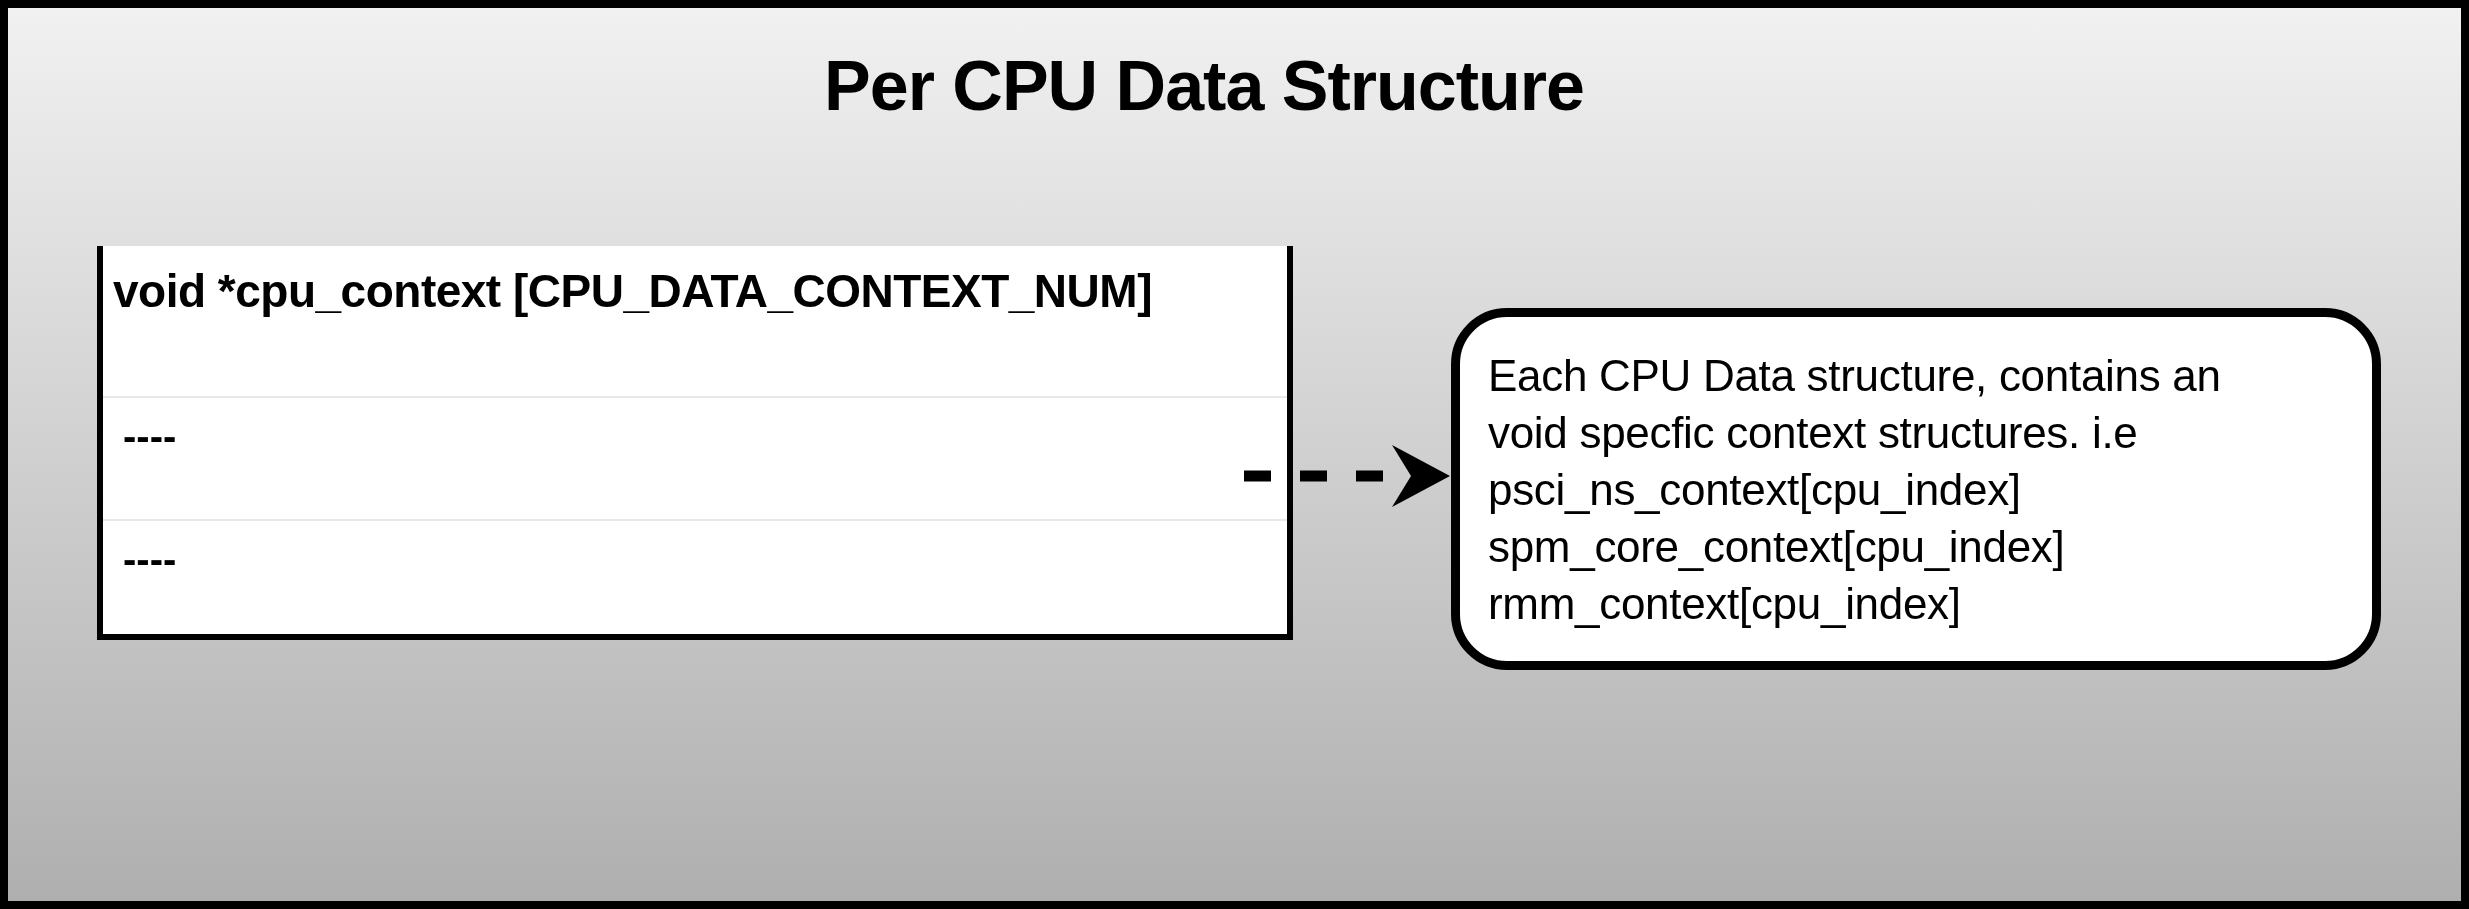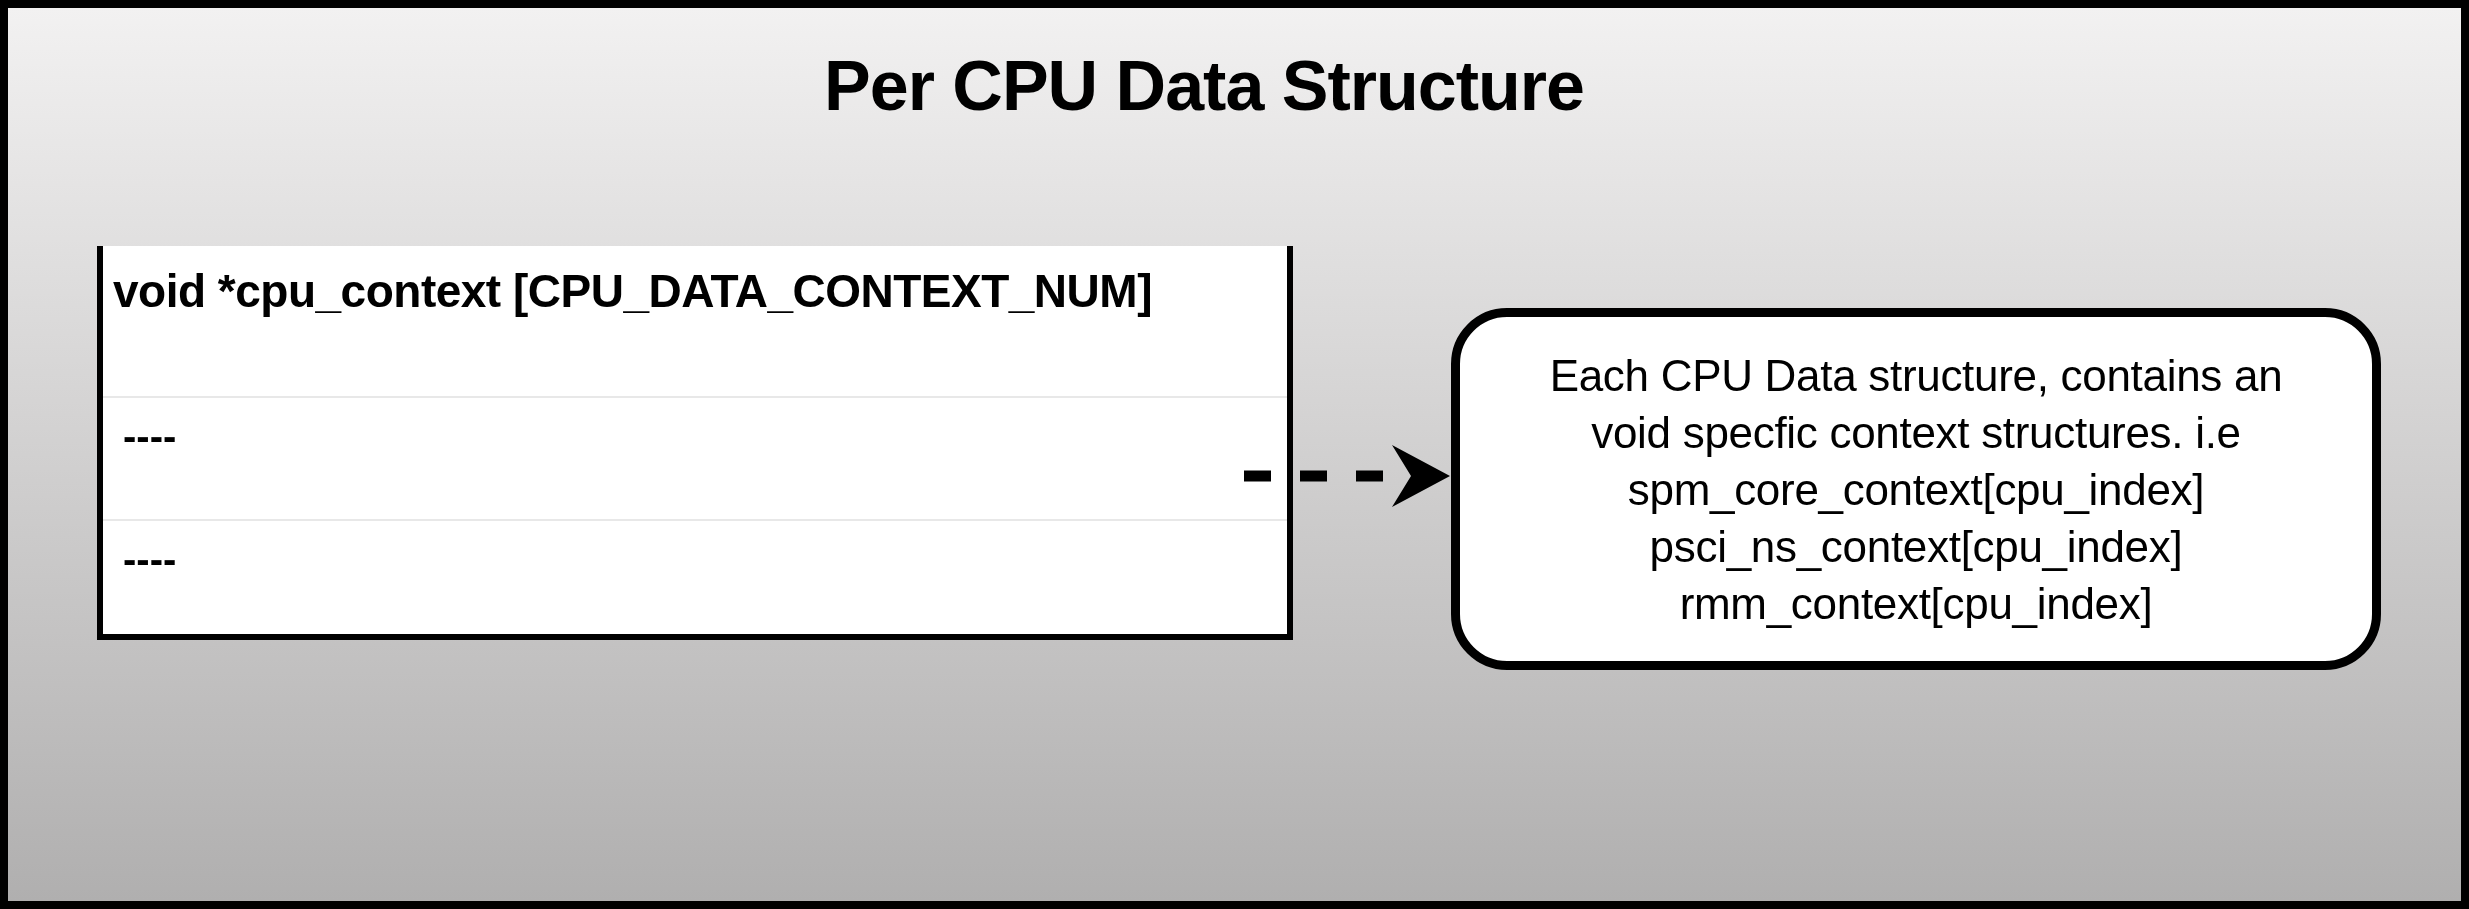--- a/index.html
+++ b/index.html
@@ -102,24 +102,25 @@
     top: 300px;
     width: 930px;
     height: 362px;
     box-sizing: border-box;
     border: 9px solid var(--canvas-border, #000);
     border-radius: 56px;
     background: var(--box-fill, #fff);
     display: flex;
     flex-direction: column;
     justify-content: center;
-    align-items: center;
+    align-items: flex-start;
     font-size: 44px;
     line-height: 57px;
     letter-spacing: -0.3px;
+    padding-left: 28px;
   }
   .callout .cline { white-space: nowrap; }
 </style>
 </head>
 <body>
 
 <div class="frame">
 
   <div class="title-wrap">
     <div class="title">Per CPU Data Structure</div>
@@ -134,18 +135,18 @@
   </div>
 
   <svg class="arrow-svg" viewBox="0 0 210 80" aria-hidden="true">
     <line x1="0" y1="40" x2="158" y2="40" stroke="#000" stroke-width="11" stroke-dasharray="27 29"></line>
     <polygon points="206,40 148,9 167,40 148,71" fill="#000"></polygon>
   </svg>
 
   <div class="callout">
     <div class="cline">Each CPU Data structure, contains an</div>
     <div class="cline">void specfic context structures. i.e</div>
+    <div class="cline">psci_ns_context[cpu_index]</div>
     <div class="cline">spm_core_context[cpu_index]</div>
-    <div class="cline">psci_ns_context[cpu_index]</div>
     <div class="cline">rmm_context[cpu_index]</div>
   </div>
 
 </div>
 
 </body></html>

